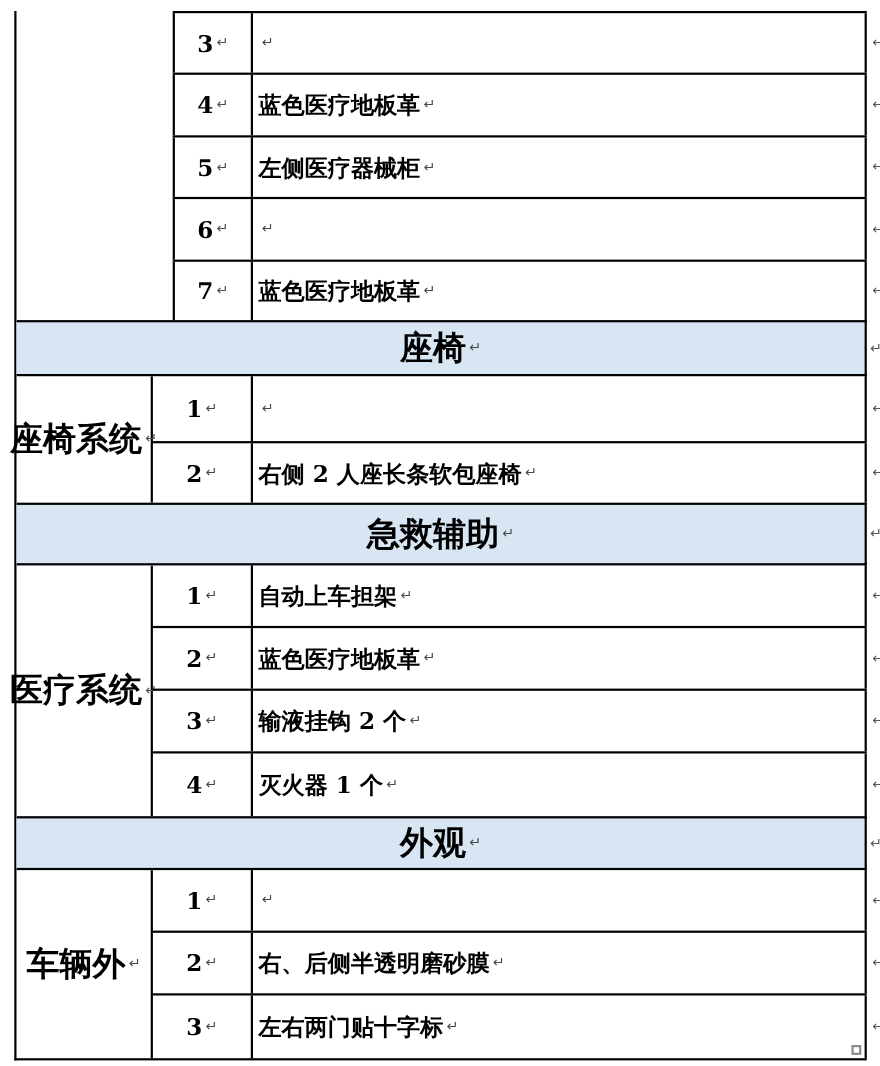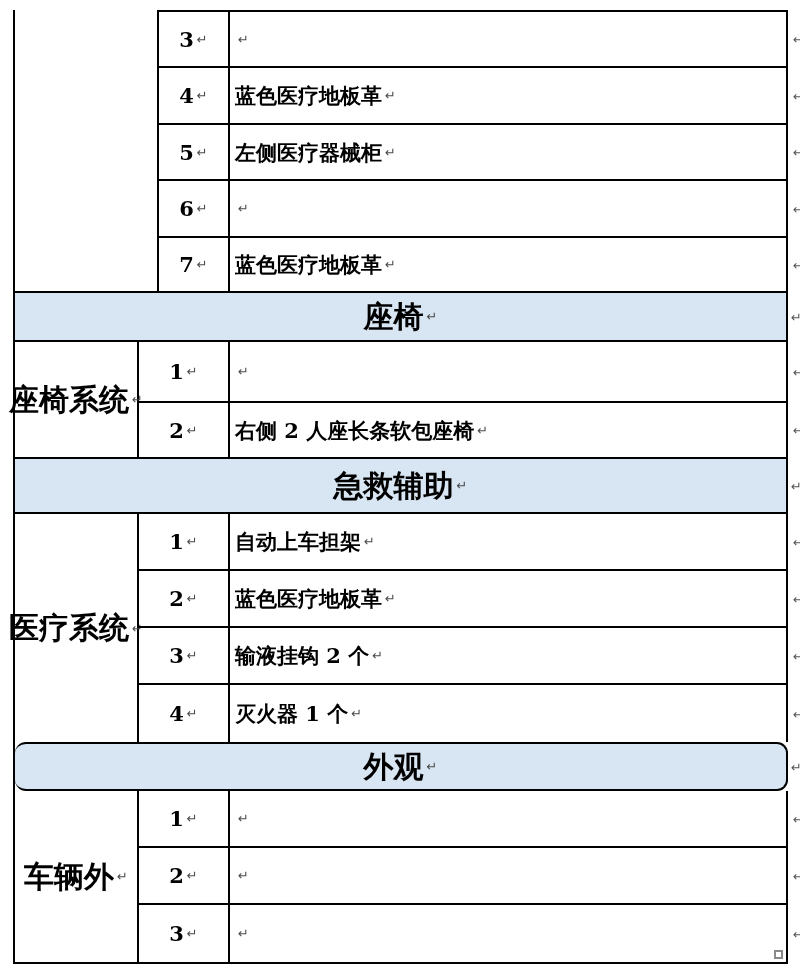--- a/index.html
+++ b/index.html
@@ -231,21 +231,21 @@
         <div class="cell desc">
           <span class="t">灭火器 1 个</span>
             <span class="pm" style="color: rgb(74, 74, 74);">↵</span>
         </div>
         <span class="rowmark">↵</span>
       </div>
 
     </div>
   </div>
 
-  <div class="hdr hh49" style="background: rgb(216, 229, 242); border-radius: 11px;">
+  <div class="hdr hh49" style="background: rgb(216, 229, 242);">
     <span class="t">外观</span>
       <span class="pm" style="color: rgb(74, 74, 74);">↵</span>
     <span class="rowmark">↵</span>
   </div>
 
   <div class="sec" style="height:171px">
     <div class="labelcell">
       <span class="t">车辆外</span>
         <span class="pm" style="color: rgb(74, 74, 74);">↵</span>
     </div>
@@ -261,31 +261,33 @@
         </div>
         <span class="rowmark">↵</span>
       </div>
 
       <div class="row h57">
         <div class="cell num num-sec">
           <span class="t">2</span>
             <span class="pm" style="color: rgb(74, 74, 74);">↵</span>
         </div>
         <div class="cell desc">
+          <span class="t">右、后侧半透明磨砂膜</span>
             <span class="pm" style="color: rgb(74, 74, 74);">↵</span>
         </div>
         <span class="rowmark">↵</span>
       </div>
 
       <div class="row h57 noline">
         <div class="cell num num-sec">
           <span class="t">3</span>
             <span class="pm" style="color: rgb(74, 74, 74);">↵</span>
         </div>
         <div class="cell desc">
+          <span class="t">左右两门贴十字标</span>
             <span class="pm" style="color: rgb(74, 74, 74);">↵</span>
         </div>
         <span class="rowmark">↵</span>
       </div>
 
     </div>
   </div>
 
 </div>
 

